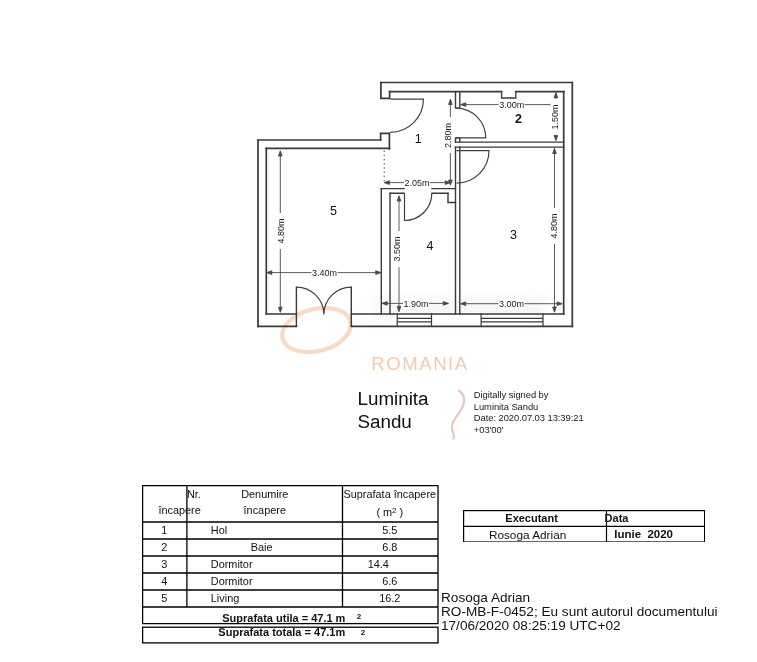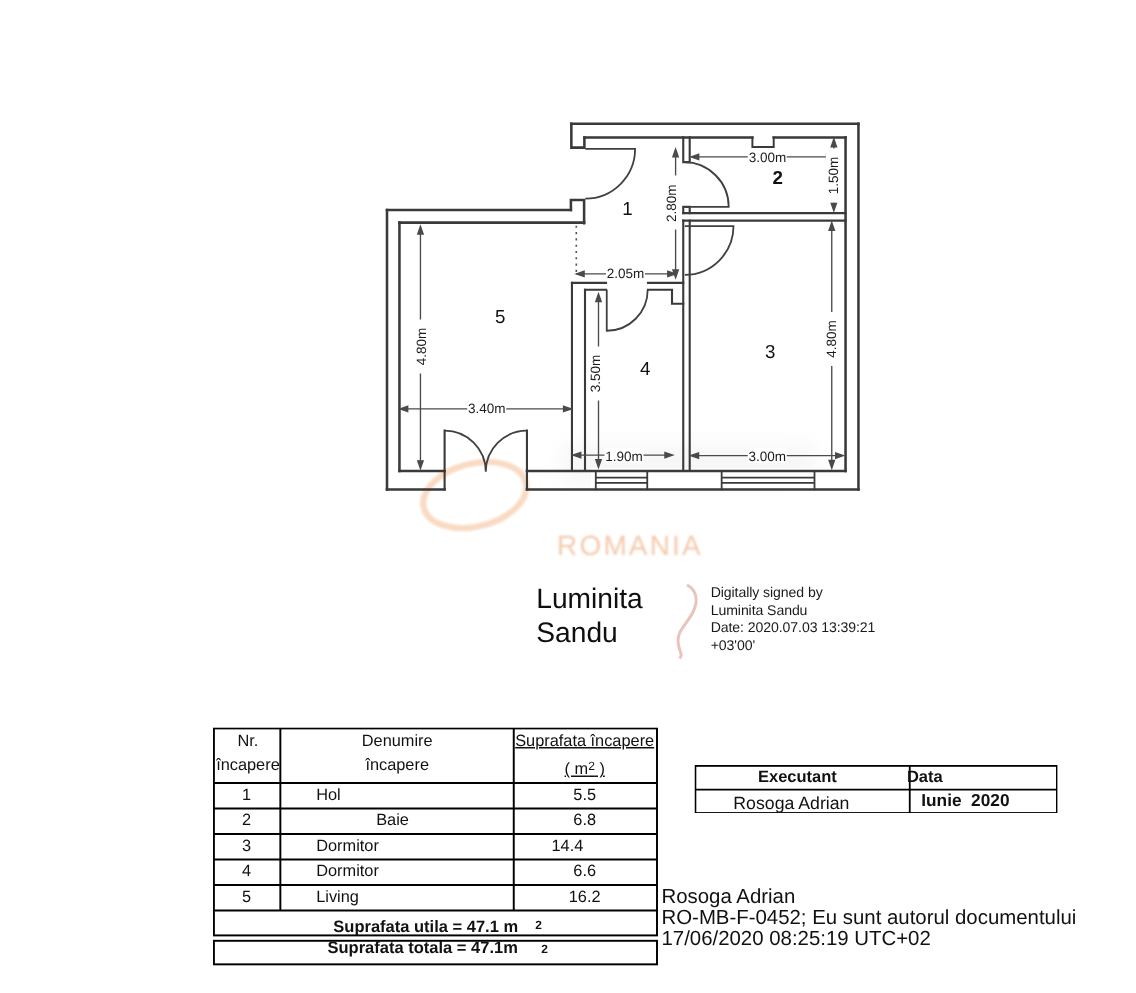--- a/index.html
+++ b/index.html
@@ -229,23 +229,23 @@
       <rect x="0.6" y="142.2" width="295.4" height="15.7"></rect>
 
       <path d="M44.9,0.6 V122 M200.5,0.6 V122"></path>
 
       <path d="M0.6,37 H296 M0.6,54 H296 M0.6,71 H296 M0.6,88 H296 M0.6,105 H296 M0.6,122 H296"></path>
     </g>
   </svg>
 </div>
 
 <div class="abs" style="left:141.8px;top:484.6px;width:296px;font-size:10.9px;color:#111;line-height:15.8px;">
-  <div class="abs" style="left:0;top:2.8px;width:47px;text-align:center;">Nr.<br>încapere</div>
+  <div class="abs" style="left:12px;top:2.8px;width:47px;text-align:right;">Nr.<br>încapere</div>
   <div class="abs" style="left:45px;top:2.8px;width:156px;text-align:center;">Denumire<br>încapere</div>
-  <div class="abs" style="left:200px;top:2.8px;width:96px;text-align:center;white-space:nowrap;text-decoration:underline;">Suprafata încapere<br>( m<span style="font-size:8px;vertical-align:3px;">2</span> )</div>
+  <div class="abs" style="left:200px;top:2.8px;width:96px;text-align:center;white-space:nowrap;">Suprafata încapere<br>( m<span style="font-size:8px;vertical-align:3px;">2</span> )</div>
 </div>
 
 <div class="abs" style="left:141.8px;top:484.6px;width:296px;font-size:10.9px;color:#111;">
 
   <div class="abs" style="left:0;top:39px;width:45px;text-align:center;">1</div>
   <div class="abs" style="left:69px;top:39px;">Hol</div>
   <div class="abs" style="left:200px;top:39px;width:96px;text-align:center;">5.5</div>
 
   <div class="abs" style="left:0;top:56px;width:45px;text-align:center;">2</div>
   <div class="abs" style="left:69px;top:56px;margin-left:40px;">Baie</div>

